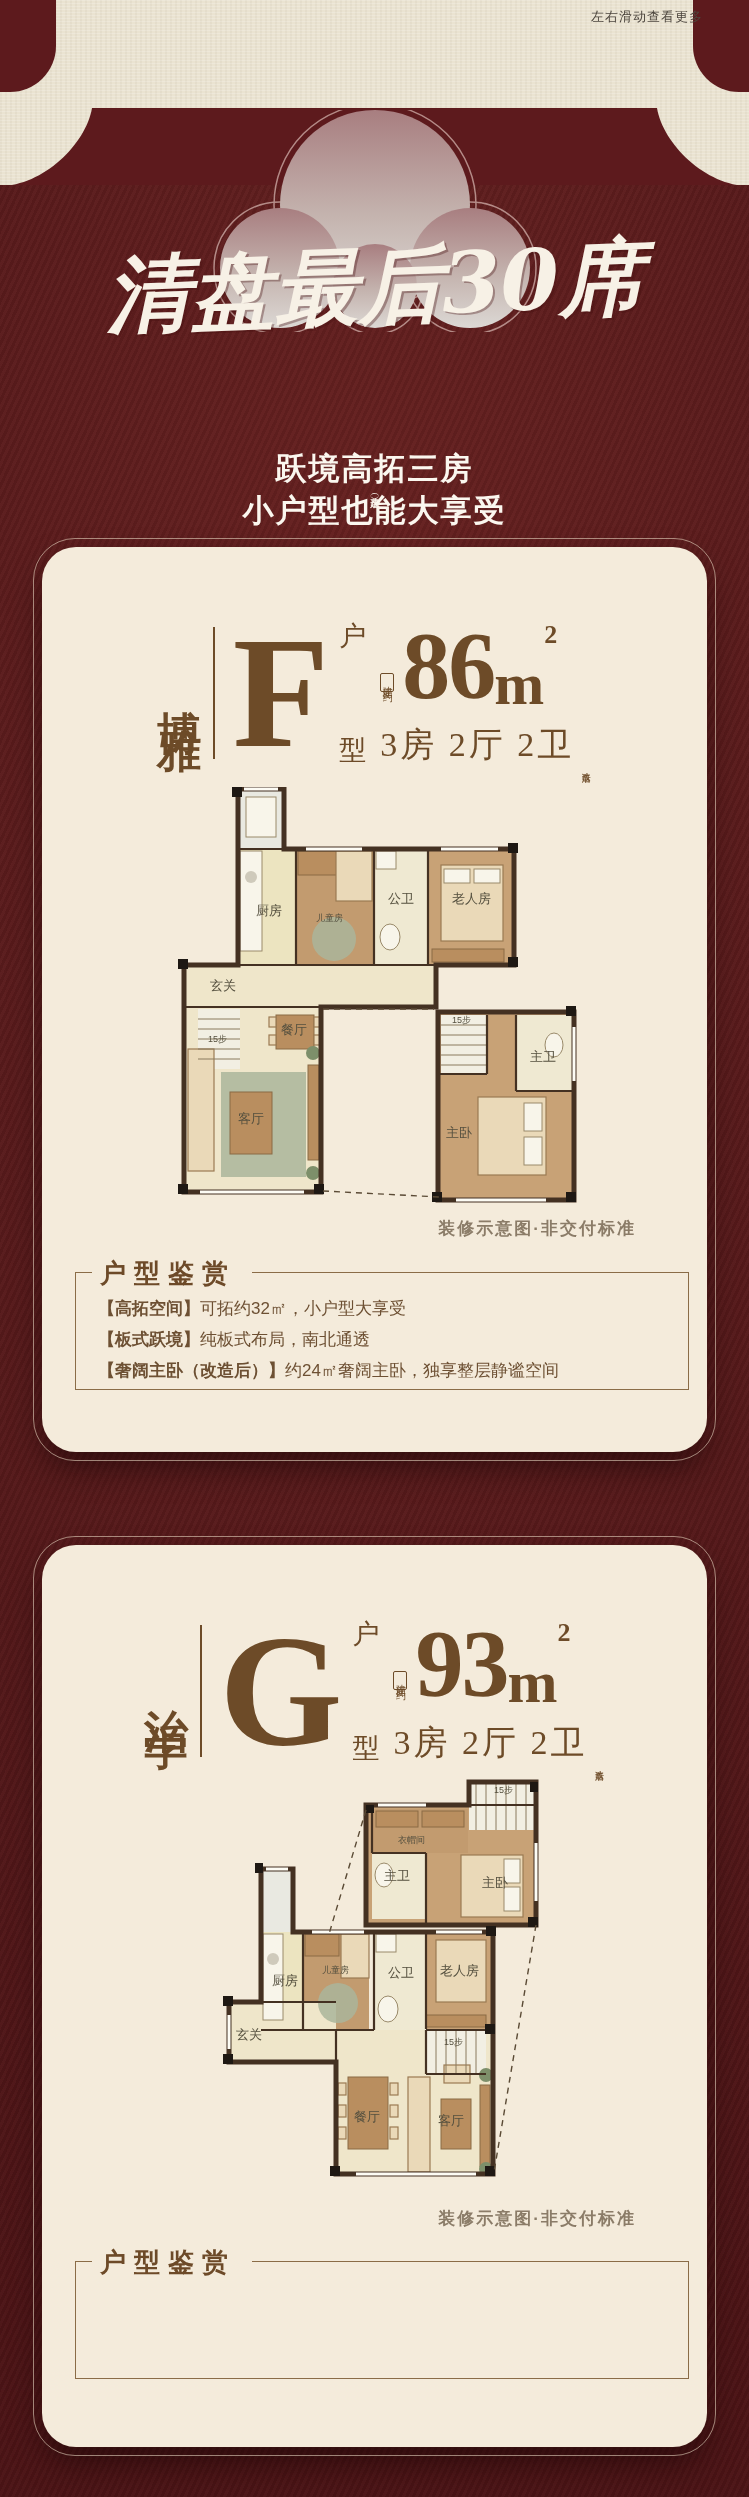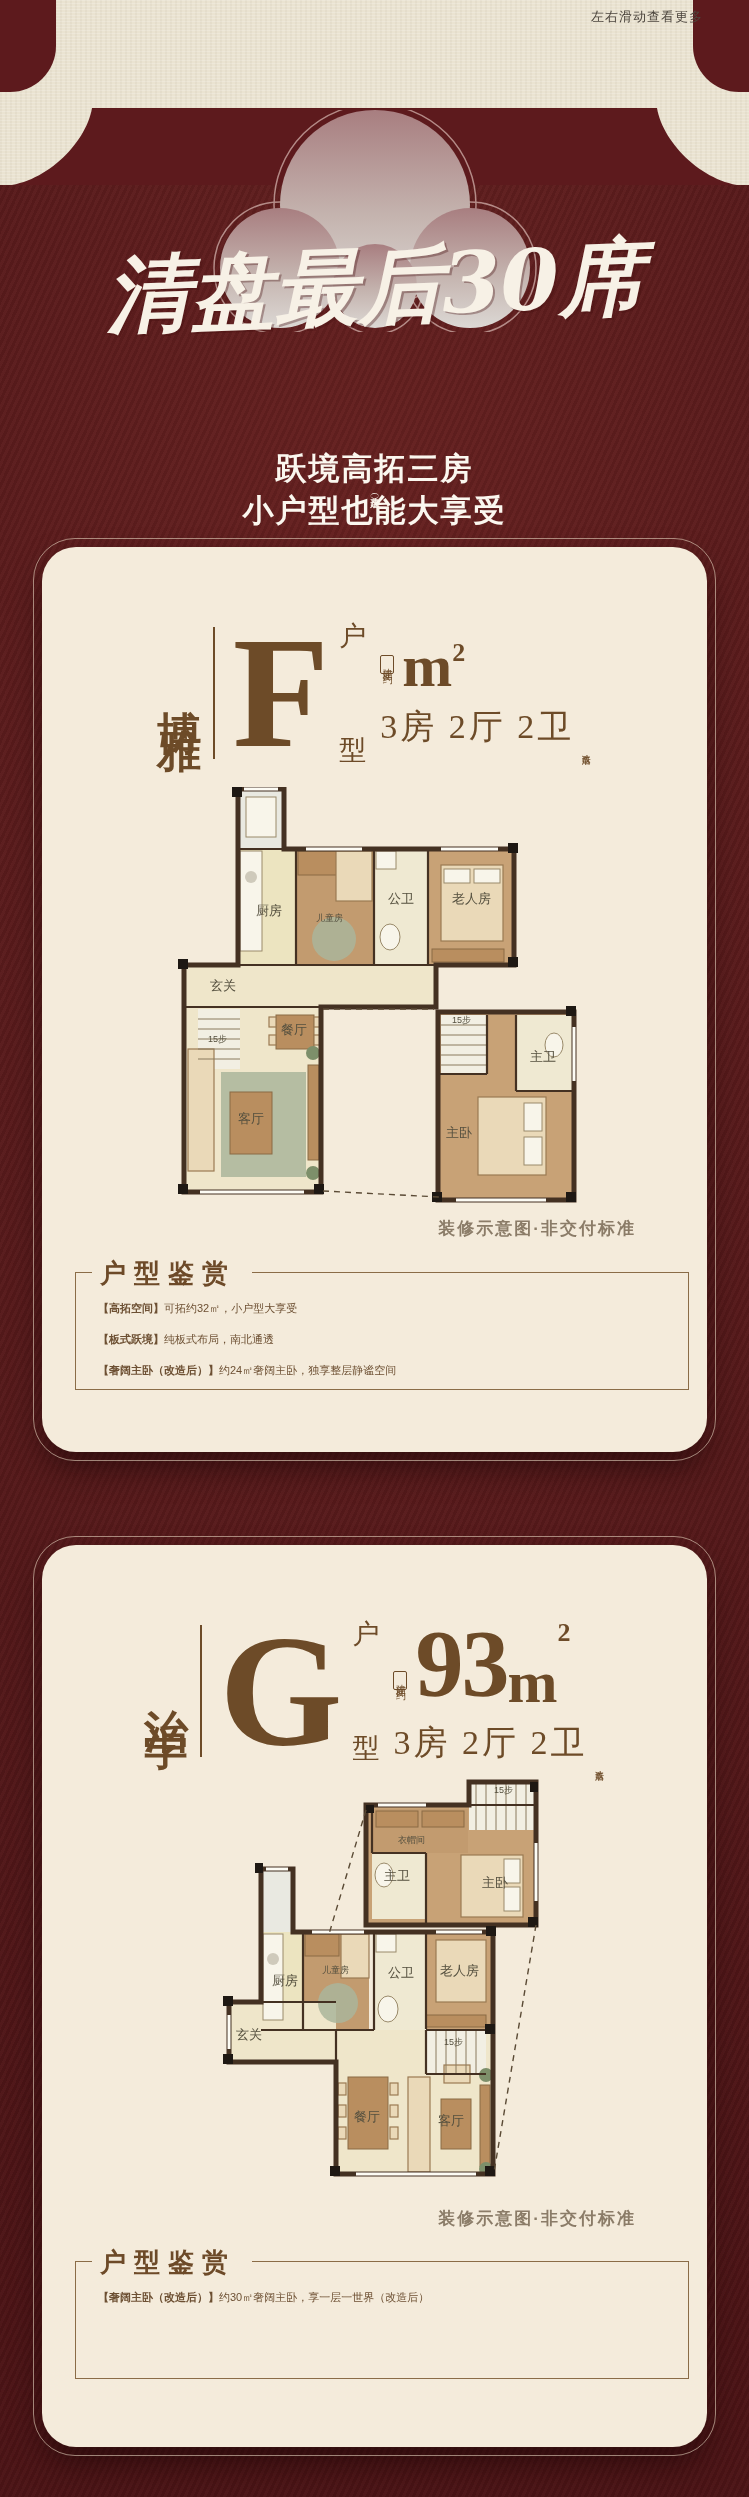--- a/index.html
+++ b/index.html
@@ -58,21 +58,21 @@
   .card1 .plan{top:240px;} .card2 .plan{top:232px;}
   .plan svg{position:absolute;left:12px;top:0;}
   .plan-caption{position:absolute;right:18px;bottom:2px;font-size:17px;font-weight:700;color:#8b7c68;letter-spacing:2px;}
   
   .appreciation{position:absolute;left:33px;width:612px;border:1px solid #8a6c47;}
   .card1 .appreciation{top:725px;height:116px;}
   .card2 .appreciation{top:716px;height:116px;}
   .app-title{position:absolute;top:-17px;left:16px;background:#f4ebdb;padding:0 16px 0 8px;
     font-weight:700;font-size:26px;letter-spacing:8px;color:#6d4a28;}
   .app-items{padding:20px 0 0 22px;}
-  .app-item{font-size:11px;line-height:31px;color:#6d5033;white-space:nowrap;}
+  .app-item{font-size:17px;line-height:31px;color:#6d5033;white-space:nowrap;}
   .app-item .tag{font-weight:700;}
   
   .fl-marble{fill:#efe6ca}.fl-wood{fill:#c29b6f}.fl-wood2{fill:#c8a276}.fl-kit{fill:#ece4c0}
   .fl-bath{fill:#efe9d2}.fl-balc{fill:#e9e9e1}.fl-stair{fill:#f2efe3}
   .wall{fill:none;stroke:#443122;stroke-width:5;stroke-linejoin:miter}
   .iw{stroke:#443122;stroke-width:2.2;fill:none}
   .win{stroke:#fdfcf5;stroke-width:3}
   .col{fill:#1e1813}
   .fur{fill:#ead9b8;stroke:#9a7a52;stroke-width:1.2}
   .fur2{fill:#b98e5f;stroke:#8a6a45;stroke-width:1}
@@ -134,20 +134,21 @@
       <div class="u-name">博雅</div>
       <div class="u-div"></div>
       <div class="u-letter">F</div>
       <div class="u-huxing">
         <span>户</span>
         <span>型</span>
       </div>
       <div class="u-right">
         <div class="u-area">
           <span class="u-area-note">建面约</span>
+          <span class="u-area-num">86</span>
           <span class="u-area-unit">m</span>
           <span class="u-area-sup">2</span>
         </div>
         <div class="u-layout">
           <span>3房 2厅 2卫</span>
           <span class="u-layout-note">改造后</span>
         </div>
       </div>
     </div>
 
@@ -403,20 +404,17 @@
           <text class="lbl" x="312" y="348">客厅</text>
           <text class="lbl9" x="318" y="268">15步</text>
         </g>
       </svg>
       <div class="plan-caption">装修示意图·非交付标准</div>
     </div>
 
     <div class="appreciation">
       <div class="app-title">户型鉴赏</div>
       <div class="app-items">
-        <div class="app-item">
-          <span class="tag">【奢阔主卧（改造后）】</span><span>约30㎡奢阔主卧，享一层一世界（改造后）</span>
-        </div>
       </div>
     </div>
   </div>
 
 </div>
 
 </body></html>

